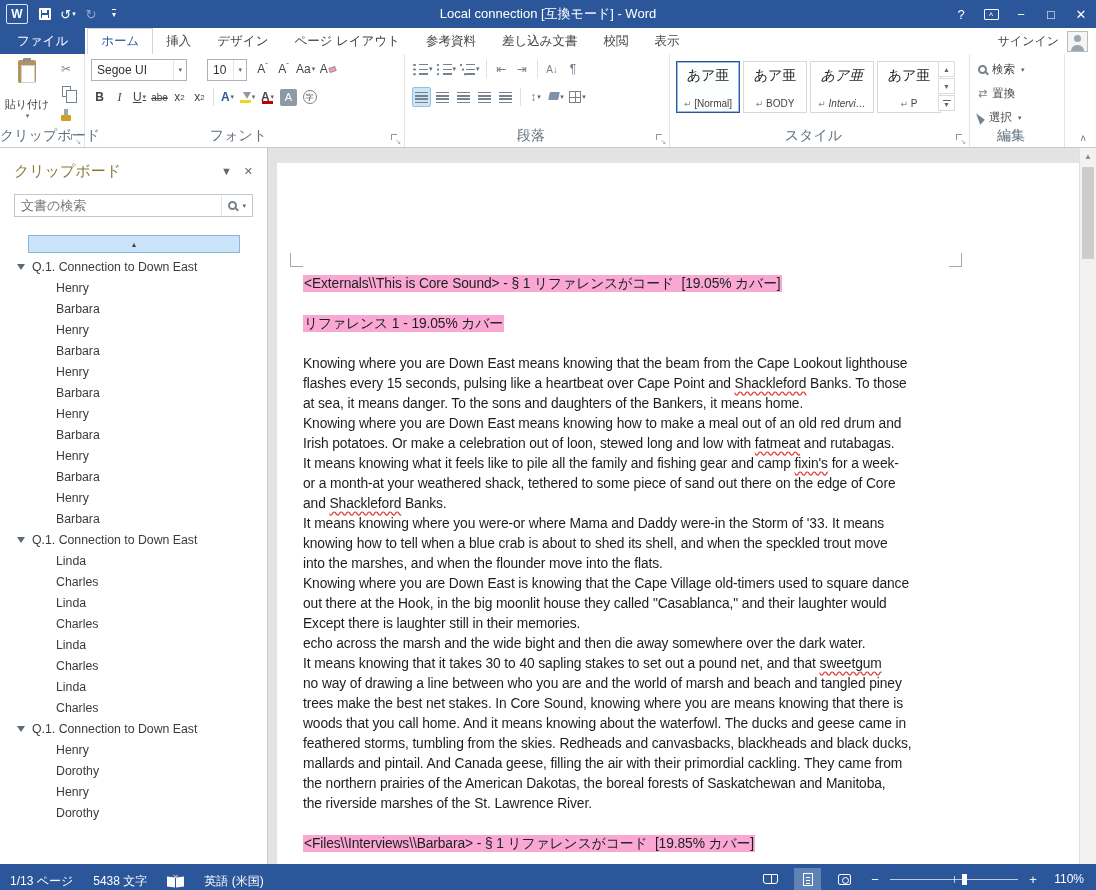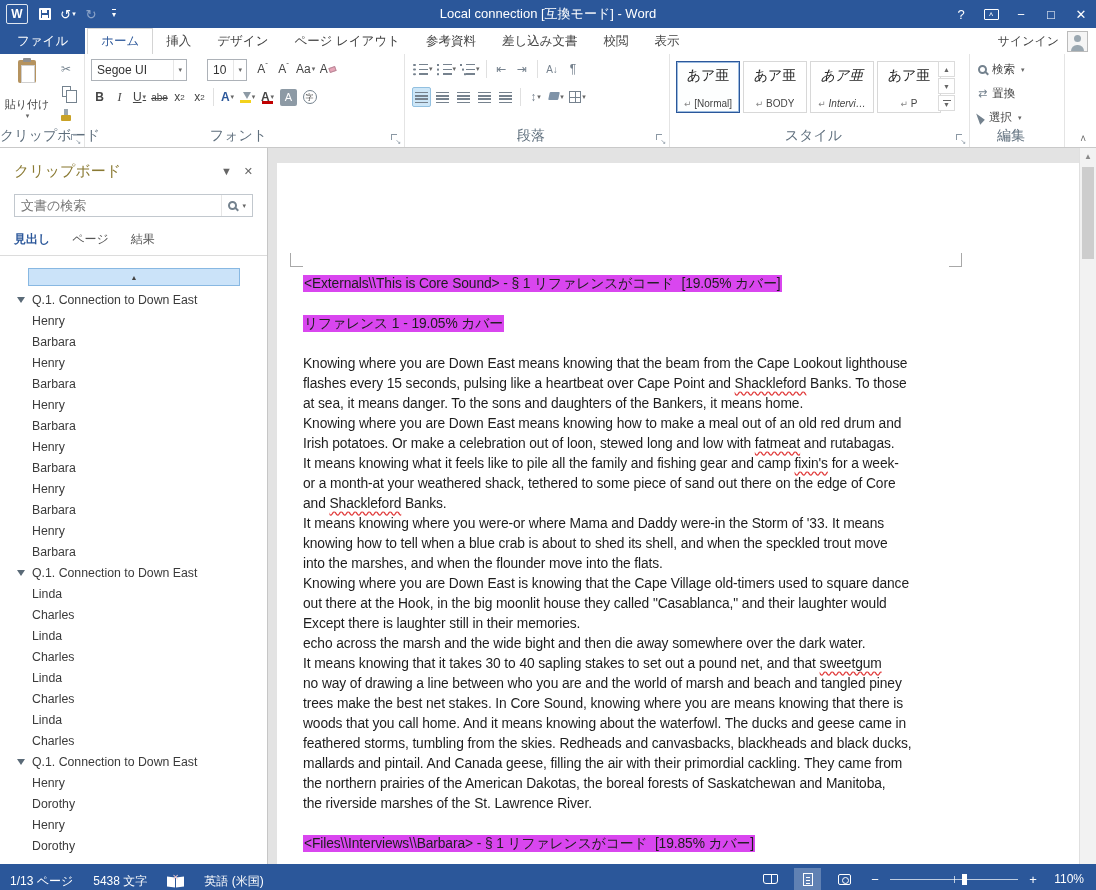--- a/index.html
+++ b/index.html
@@ -132,33 +132,33 @@
 .search-btn{display:flex;align-items:center;gap:4px;padding:0 6px;border-left:1px solid #e6e6e6;height:100%}
 .search-btn .da{font-size:7px}
 .nav-tabs{display:flex;padding:8px 14px 0;border-bottom:1px solid #dcdcdc;font-size:12px;color:#555;height:33px}
 .nav-tab{margin-right:22px;padding-bottom:8px}
 .nav-tab.active{color:#2b579a;font-weight:bold}
 .nav-tree{padding-top:12px;font-size:12.3px;color:#3b3b3b}
 .nav-top{height:18px;margin:0 0 3px 28px;width:212px;background:#cbe3f9;border:1px solid #88b8e2;display:flex;align-items:center;justify-content:center}
 .nav-top-glyph{font-size:7px;color:#444;line-height:7px}
 .nav-item{height:21px;display:flex;align-items:center;position:relative;white-space:nowrap}
 .nav-item.heading{padding-left:32px}
-.nav-item.child{padding-left:32px}
+.nav-item.child{padding-left:56px}
 .tri{position:absolute;left:17px;top:8px;width:0;height:0;border-left:4px solid transparent;border-right:4px solid transparent;border-top:6px solid #5a6a77}
 
 
 .docarea{position:absolute;left:268px;top:148px;width:828px;height:716px;background:#e3e3e3;overflow:hidden}
 .page{position:absolute;left:9px;top:15px;width:802px;height:706px;background:#fff}
 .crop{position:absolute;width:13px;height:14px}
 .crop.l{left:13px;top:90px;border-left:1px solid #a8a8a8;border-bottom:1px solid #a8a8a8}
 .crop.r{left:672px;top:90px;border-right:1px solid #a8a8a8;border-bottom:1px solid #a8a8a8}
 .doc-text{position:absolute;left:26px;top:111px;width:668px}
 .doc-line{font-size:13.8px;line-height:20px;white-space:pre;letter-spacing:-0.1px;color:#1e1e1e}
 .doc-line.blank{height:20px}
-.code-hl{background:#d946ef;padding:1px 1px}
+.code-hl{background:#f9a8d4;padding:1px 1px}
 .misspell{text-decoration:underline;text-decoration-style:wavy;text-decoration-color:#e03a3a;text-underline-offset:3px}
 .vscroll{position:absolute;right:0;top:0;width:17px;height:716px;background:#f2f2f2;border-left:1px solid #e0e0e0}
 .scroll-up{height:17px;display:flex;align-items:center;justify-content:center;font-size:8px;color:#8a8a8a}
 .scroll-thumb{position:absolute;left:2px;right:2px;top:19px;height:92px;background:#cdcdcd}
 
 
 .statusbar{position:absolute;left:0;bottom:0;width:100%;height:26px;background:#2b579a;color:#fff;display:flex;align-items:flex-end;font-size:12px}
 .sb-left{display:flex;align-items:center;gap:20px;padding-left:10px;white-space:nowrap}
 .sb-right{margin-left:auto;display:flex;align-items:center;gap:10px;padding-right:12px}
 .sb-book{position:relative;width:17px;height:12px;display:inline-block}
@@ -410,25 +410,20 @@
       <span class="nav-hdr-btn">▼</span>
       <span class="nav-hdr-btn">✕</span>
     </div>
     <div class="nav-search">
       <input placeholder="文書の検索" style="">
       <span class="search-btn">
           <span class="ic-mag"></span>
           <span class="da">▾</span>
         </span>
     </div>
-    <div class="nav-tabs">
-        <div class="nav-tab active">見出し</div>
-        <div class="nav-tab">ページ</div>
-        <div class="nav-tab">結果</div>
-      </div>
     <div class="nav-tree">
         <div class="nav-top selected">
           <span class="nav-top-glyph">▲</span>
         </div>
         <div class="nav-item heading">
           <span class="tri"></span>
           <span>Q.1. Connection to Down East</span>
         </div>
         <div class="nav-item child">
           <span>Henry</span>

